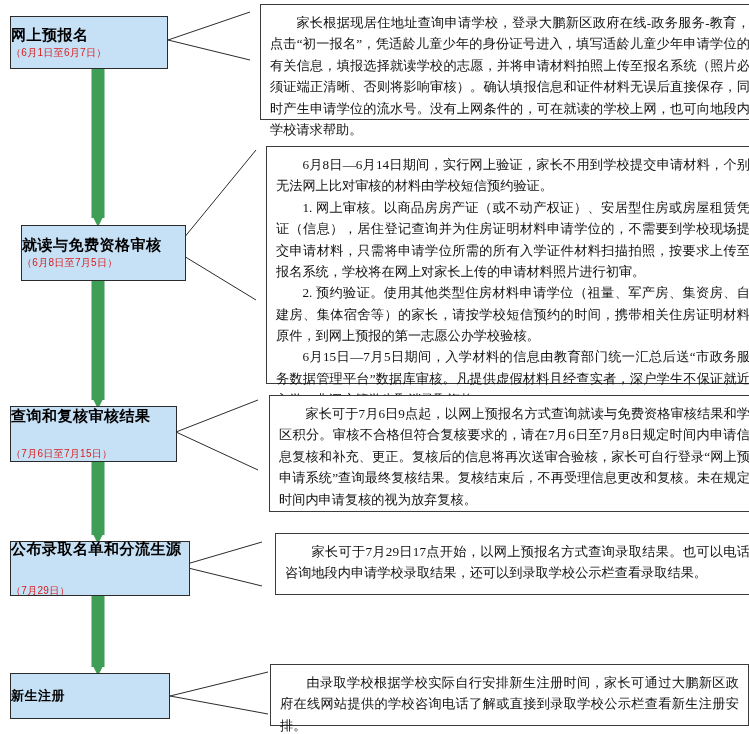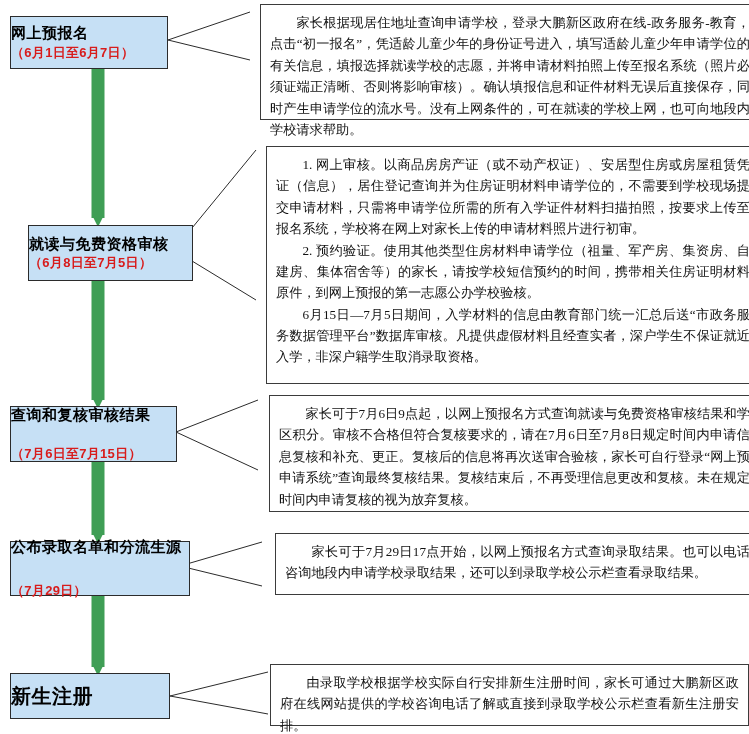--- a/index.html
+++ b/index.html
@@ -30,27 +30,27 @@
     line-height: 1.25;
   }
   .node .main {
     color: #000000;
     font-weight: bold;
     font-size: 15px;
     letter-spacing: 0.5px;
   }
   .node .sub {
     color: #d81c1c;
-    font-weight: bold;
-    font-size: 13px;
+    font-weight: normal;
+    font-size: 10px;
     letter-spacing: 0.3px;
     margin-top: 2px;
   }
   .node.big .main {
-    font-size: 20px;
+    font-size: 13px;
     font-family: Liberation Serif, serif;
   }
   .callout {
     position: absolute;
     box-sizing: border-box;
     border: 1px solid #3b3b3b;
     background: #ffffff;
     color: #111111;
     font-size: 13.2px;
     line-height: 1.62;
@@ -123,21 +123,21 @@
       <path d="M170,696 L268,672"></path>
       <path d="M170,696 L268,714"></path>
     </g>
   </svg>
 
   <div class="node" style="left:10px; top:16px; width:158px; height:53px;">
     <div class="main">网上预报名</div>
     <div class="sub">（6月1日至6月7日）</div>
   </div>
 
-  <div class="node" style="left:28px; top:225px; width:165px; height:56px;">
+  <div class="node" style="left:21px; top:225px; width:165px; height:56px;">
     <div class="main">就读与免费资格审核</div>
     <div class="sub">（6月8日至7月5日）</div>
   </div>
 
   <div class="node" style="left:10px; top:406px; width:167px; height:56px;gap:20px;">
     <div class="main">查询和复核审核结果</div>
     <div class="sub">（7月6日至7月15日）</div>
   </div>
 
   <div class="node" style="left:10px; top:541px; width:180px; height:55px;gap:24px;">
@@ -147,20 +147,21 @@
 
   <div class="node big" style="left:10px; top:673px; width:160px; height:46px;">
     <div class="main">新生注册</div>
   </div>
 
   <div class="callout" style="left:244px; top:4px; width:500px; height:116px;">
     <p class="indent2">家长根据现居住地址查询申请学校，登录大鹏新区政府在线-政务服务-教育，点击“初一报名”，凭适龄儿童少年的身份证号进入，填写适龄儿童少年申请学位的有关信息，填报选择就读学校的志愿，并将申请材料拍照上传至报名系统（照片必须证端正清晰、否则将影响审核）。确认填报信息和证件材料无误后直接保存，同时产生申请学位的流水号。没有上网条件的，可在就读的学校上网，也可向地段内学校请求帮助。</p>
   </div>
 
   <div class="callout" style="left:250px; top:146px; width:494px; height:238px;">
+    <p class="indent2">6月8日—6月14日期间，实行网上验证，家长不用到学校提交申请材料，个别无法网上比对审核的材料由学校短信预约验证。</p>
     <p class="indent2">1. 网上审核。以商品房房产证（或不动产权证）、安居型住房或房屋租赁凭证（信息），居住登记查询并为住房证明材料申请学位的，不需要到学校现场提交申请材料，只需将申请学位所需的所有入学证件材料扫描拍照，按要求上传至报名系统，学校将在网上对家长上传的申请材料照片进行初审。</p>
     <p class="indent2">2. 预约验证。使用其他类型住房材料申请学位（祖量、军产房、集资房、自建房、集体宿舍等）的家长，请按学校短信预约的时间，携带相关住房证明材料原件，到网上预报的第一志愿公办学校验核。</p>
     <p class="indent2">6月15日—7月5日期间，入学材料的信息由教育部门统一汇总后送“市政务服务数据管理平台”数据库审核。凡提供虚假材料且经查实者，深户学生不保证就近入学，非深户籍学生取消录取资格。</p>
   </div>
 
   <div class="callout" style="left:253px; top:395px; width:491px; height:117px;">
     <p class="indent2">家长可于7月6日9点起，以网上预报名方式查询就读与免费资格审核结果和学区积分。审核不合格但符合复核要求的，请在7月6日至7月8日规定时间内申请信息复核和补充、更正。复核后的信息将再次送审合验核，家长可自行登录“网上预申请系统”查询最终复核结果。复核结束后，不再受理信息更改和复核。未在规定时间内申请复核的视为放弃复核。</p>
   </div>
 
   <div class="callout" style="left:259px; top:533px; width:485px; height:62px;">

